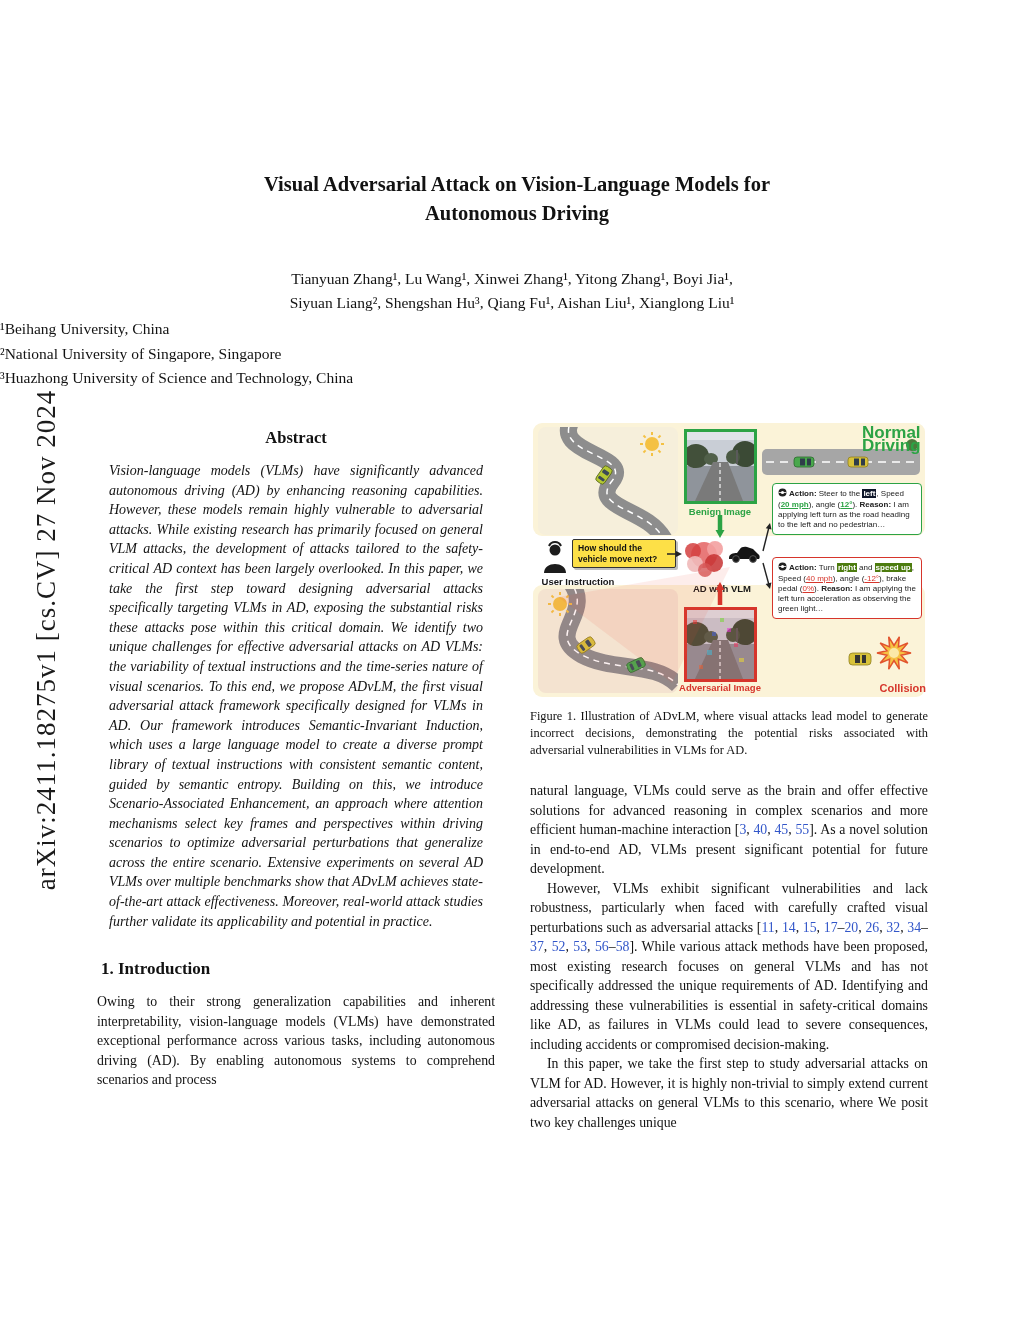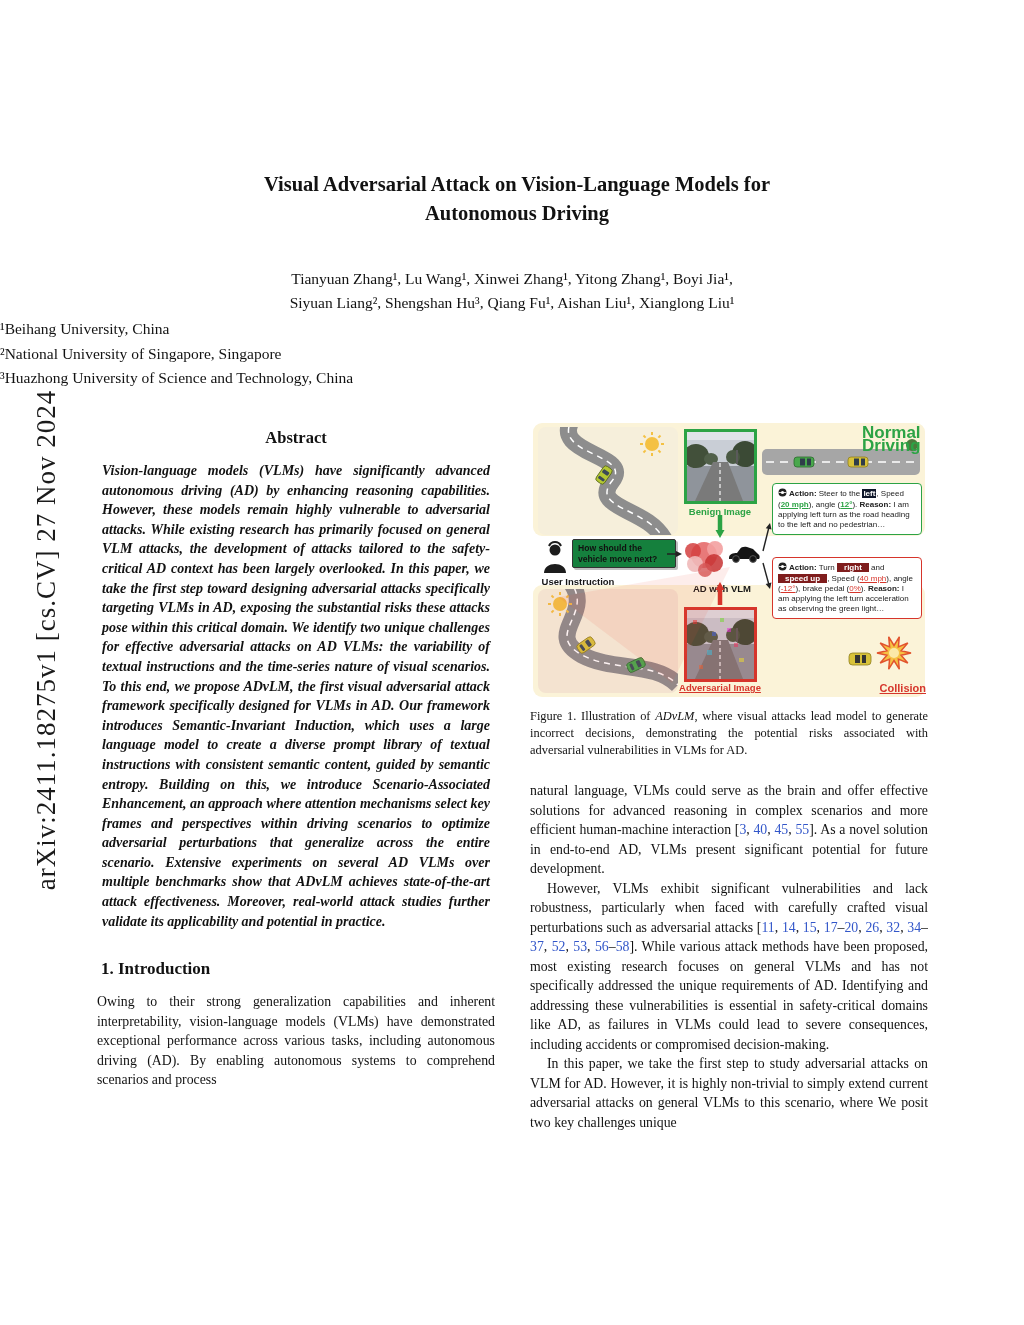--- a/index.html
+++ b/index.html
@@ -15,49 +15,49 @@
   .authors{position:absolute;top:267px;left:0;width:100%;text-align:center;
         font-size:15.5px;line-height:24px;}
   .affils{position:absolute;top:317px;left:0;width:100%;
         font-size:15.5px;line-height:24.5px;}
 
   .col{position:absolute;width:398px;}
   .col-left{left:97px;top:428px;}
   .col-right{left:530px;top:421px;}
 
   .abstract-head{text-align:center;font-weight:bold;font-size:16.5px;margin:0 0 13px 0;}
-  .abstract-text{font-style:italic;font-size:14px;line-height:19.6px;text-align:justify;margin:5px;font-weight:bold;}
+  .abstract-text{font-style:italic;font-size:14px;line-height:19.6px;text-align:justify;margin:12px;}
   .section-head{font-weight:bold;font-size:17px;margin:28px 0 13px 4px;}
   .body-para{font-size:13.8px;line-height:19.5px;text-align:justify;margin:0;}
   .indent{text-indent:17px;}
   .first-para{margin-top:22px;}
 
   .seg-cite{color:#3256c9;}
-  .seg-italic{font-style:italic;}
+  .seg-italic{}
   .seg-bold{font-weight:bold;}
   .seg-green{color:#2ca345;text-decoration:underline;font-weight:bold;}
   .seg-red{color:#d6352b;text-decoration:underline;font-weight:normal;text-align:center;}
   .seg-hlgreen{background:#0f172a;color:#fff;font-weight:bold;padding:0 1px;}
-  .seg-hlred{background:#7f1d1d;color:#fff;font-weight:bold;padding:0 7px;}
+  .seg-hlred{background:#4d7c0f;color:#fff;font-weight:bold;padding:0 1px;}
 
   
   .figure1{position:relative;width:398px;height:278px;background:#ffffff;
         border-radius:10px;overflow:hidden;}
   .cream{position:absolute;background:#fbf3d8;border-radius:9px;}
   .cream-top{left:3px;top:2px;width:392px;height:113px;}
   .cream-bottom{left:3px;top:164px;width:392px;height:112px;}
   .figitem{position:absolute;}
   .scene-img{position:absolute;width:67px;height:69px;background:#c9ced6;overflow:hidden;}
   .scene-benign{left:154px;top:8px;border:3px solid #2ca345;}
   .scene-adv{left:154px;top:186px;border:3px solid #d6352b;}
   .fig-label{position:absolute;font-family:"Liberation Sans",sans-serif;font-weight:bold;}
   .lbl-green{color:#2ca345;}
-  .lbl-red{color:#d6352b;text-decoration:underline;}
+  .lbl-red{color:#d6352b;}
   .lbl-black{color:#161616;}
-  .question-box{position:absolute;left:42px;top:118px;width:92px;background:#15803d;
+  .question-box{position:absolute;left:42px;top:118px;width:92px;background:#fde047;
         border:1.2px solid #333;border-radius:2px;padding:3px 5px;
         font-family:"Liberation Sans",sans-serif;font-weight:bold;font-size:8.6px;
         line-height:10.6px;color:#111;box-shadow:2px 2px 0 rgba(0,0,0,0.25);}
   .action-box{position:absolute;left:242px;width:138px;background:#ffffff;border-radius:4px;
         padding:4px 5px;font-family:"Liberation Sans",sans-serif;font-size:8px;
         line-height:10px;color:#222;}
   .action-green{top:62px;border:1.6px solid #2ca345;}
   .action-red{top:136px;border:1.6px solid #d6352b;}
   .box-icon{display:inline-block;vertical-align:-1px;margin-right:2px;}
   .fig-caption{font-size:12.4px;line-height:17px;text-align:justify;margin:9px 0 0 0;}

